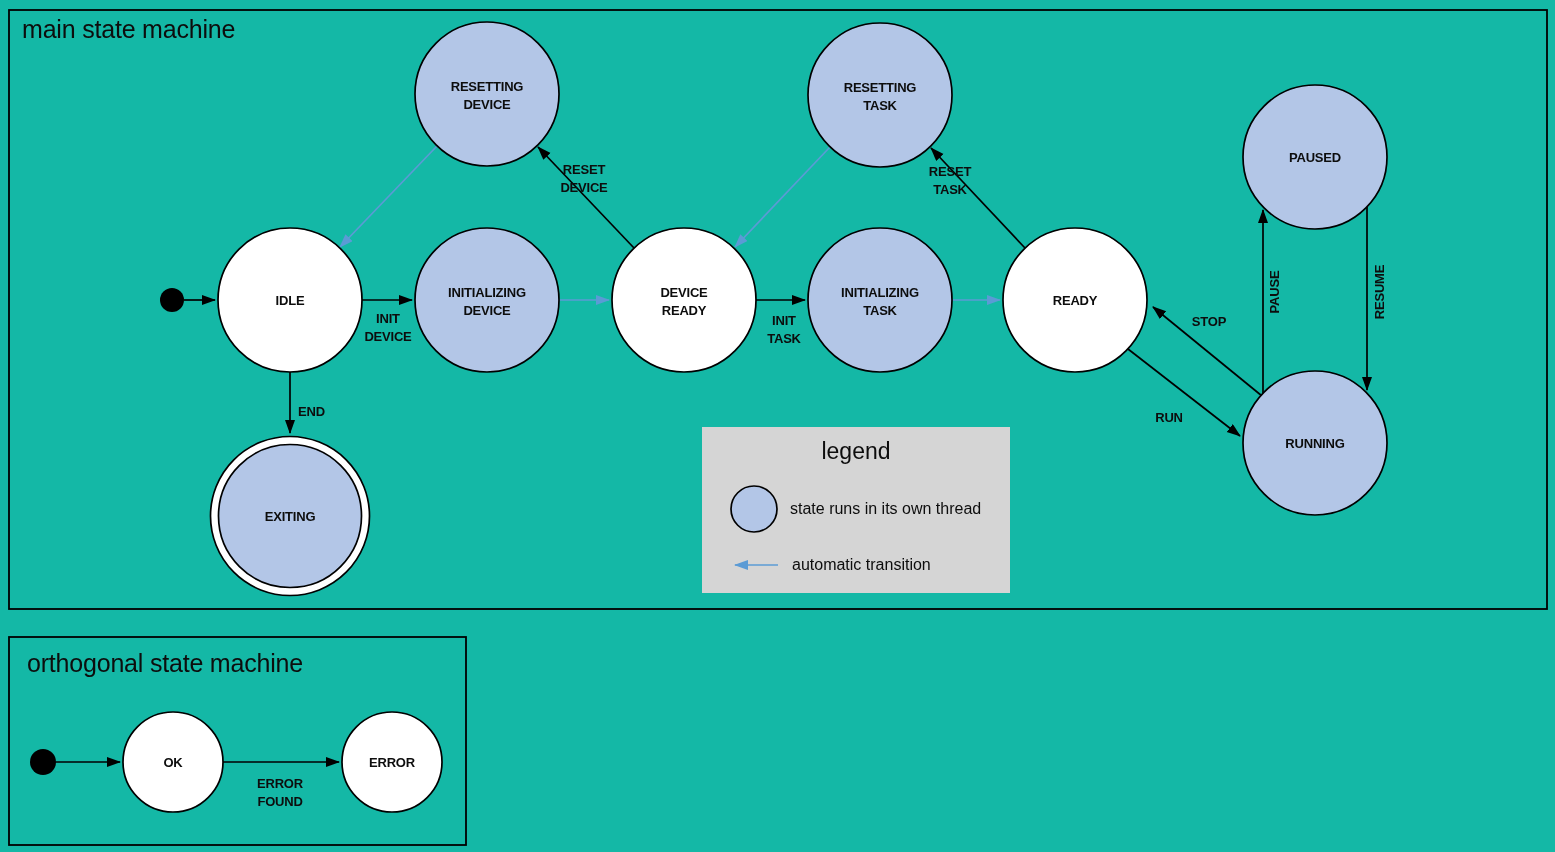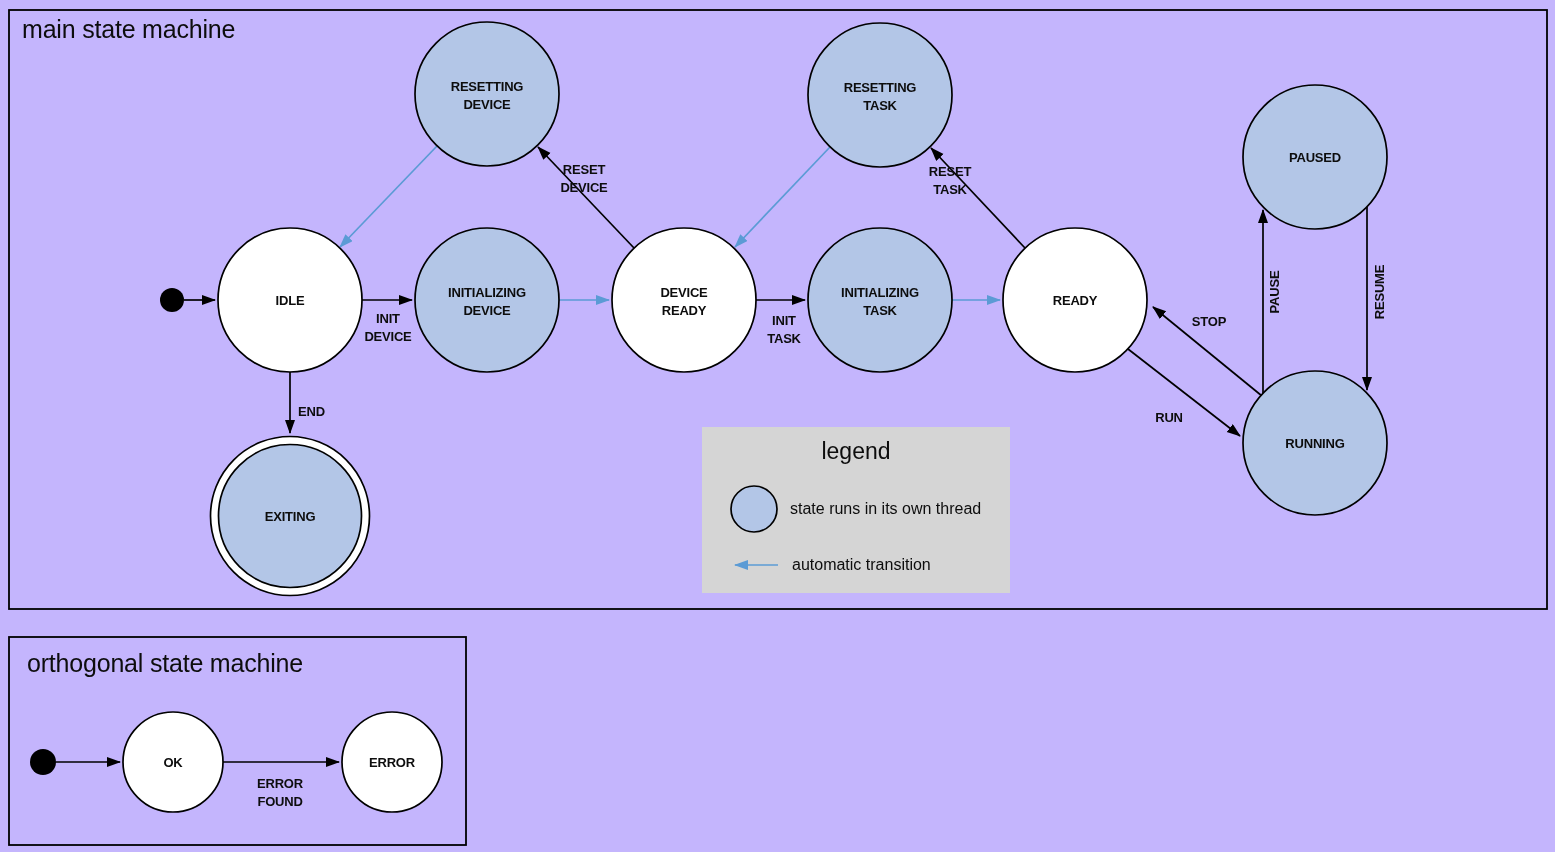--- a/index.html
+++ b/index.html
@@ -2,21 +2,21 @@
 <html style="--state_fill: #b3c6e7; --auto_arrow: #5b9bd5; --legend_bg: #d5d5d5; --stroke: #000000;"><head>
 <meta charset="utf-8">
 <style>
   :root{
     --state_fill:#b3c6e7;
     --auto_arrow:#5b9bd5;
     --legend_bg:#d5d5d5;
     --stroke:#000000;
   }
   html,body{margin:0;padding:0;background:#ffffff;}
-  .canvas{position:relative;width:1555px;height:852px;background:#c4b5fd;overflow:hidden;}
+  .canvas{position:relative;width:1555px;height:852px;background:#14b8a6;overflow:hidden;}
   svg text{font-family:"Liberation Sans",sans-serif;fill:#0d0d0d;}
   .frame{fill:none;stroke:var(--stroke);stroke-width:1.8px;}
   .frame-title{font-size:25px;font-weight:500;letter-spacing:-0.2px;}
   .node{fill:#ffffff;stroke:var(--stroke);stroke-width:1.7px;}
   .node.threaded{fill:var(--state_fill);}
   .state-label{font-size:13px;font-weight:700;letter-spacing:-0.2px;text-anchor:middle;}
   .edge{stroke:var(--stroke);stroke-width:1.7px;fill:none;}
   .edge.auto{stroke:var(--auto_arrow);}
   .edge-label{font-size:13px;font-weight:700;letter-spacing:-0.2px;text-anchor:middle;}
   .edge-label.start{text-anchor:start;}

